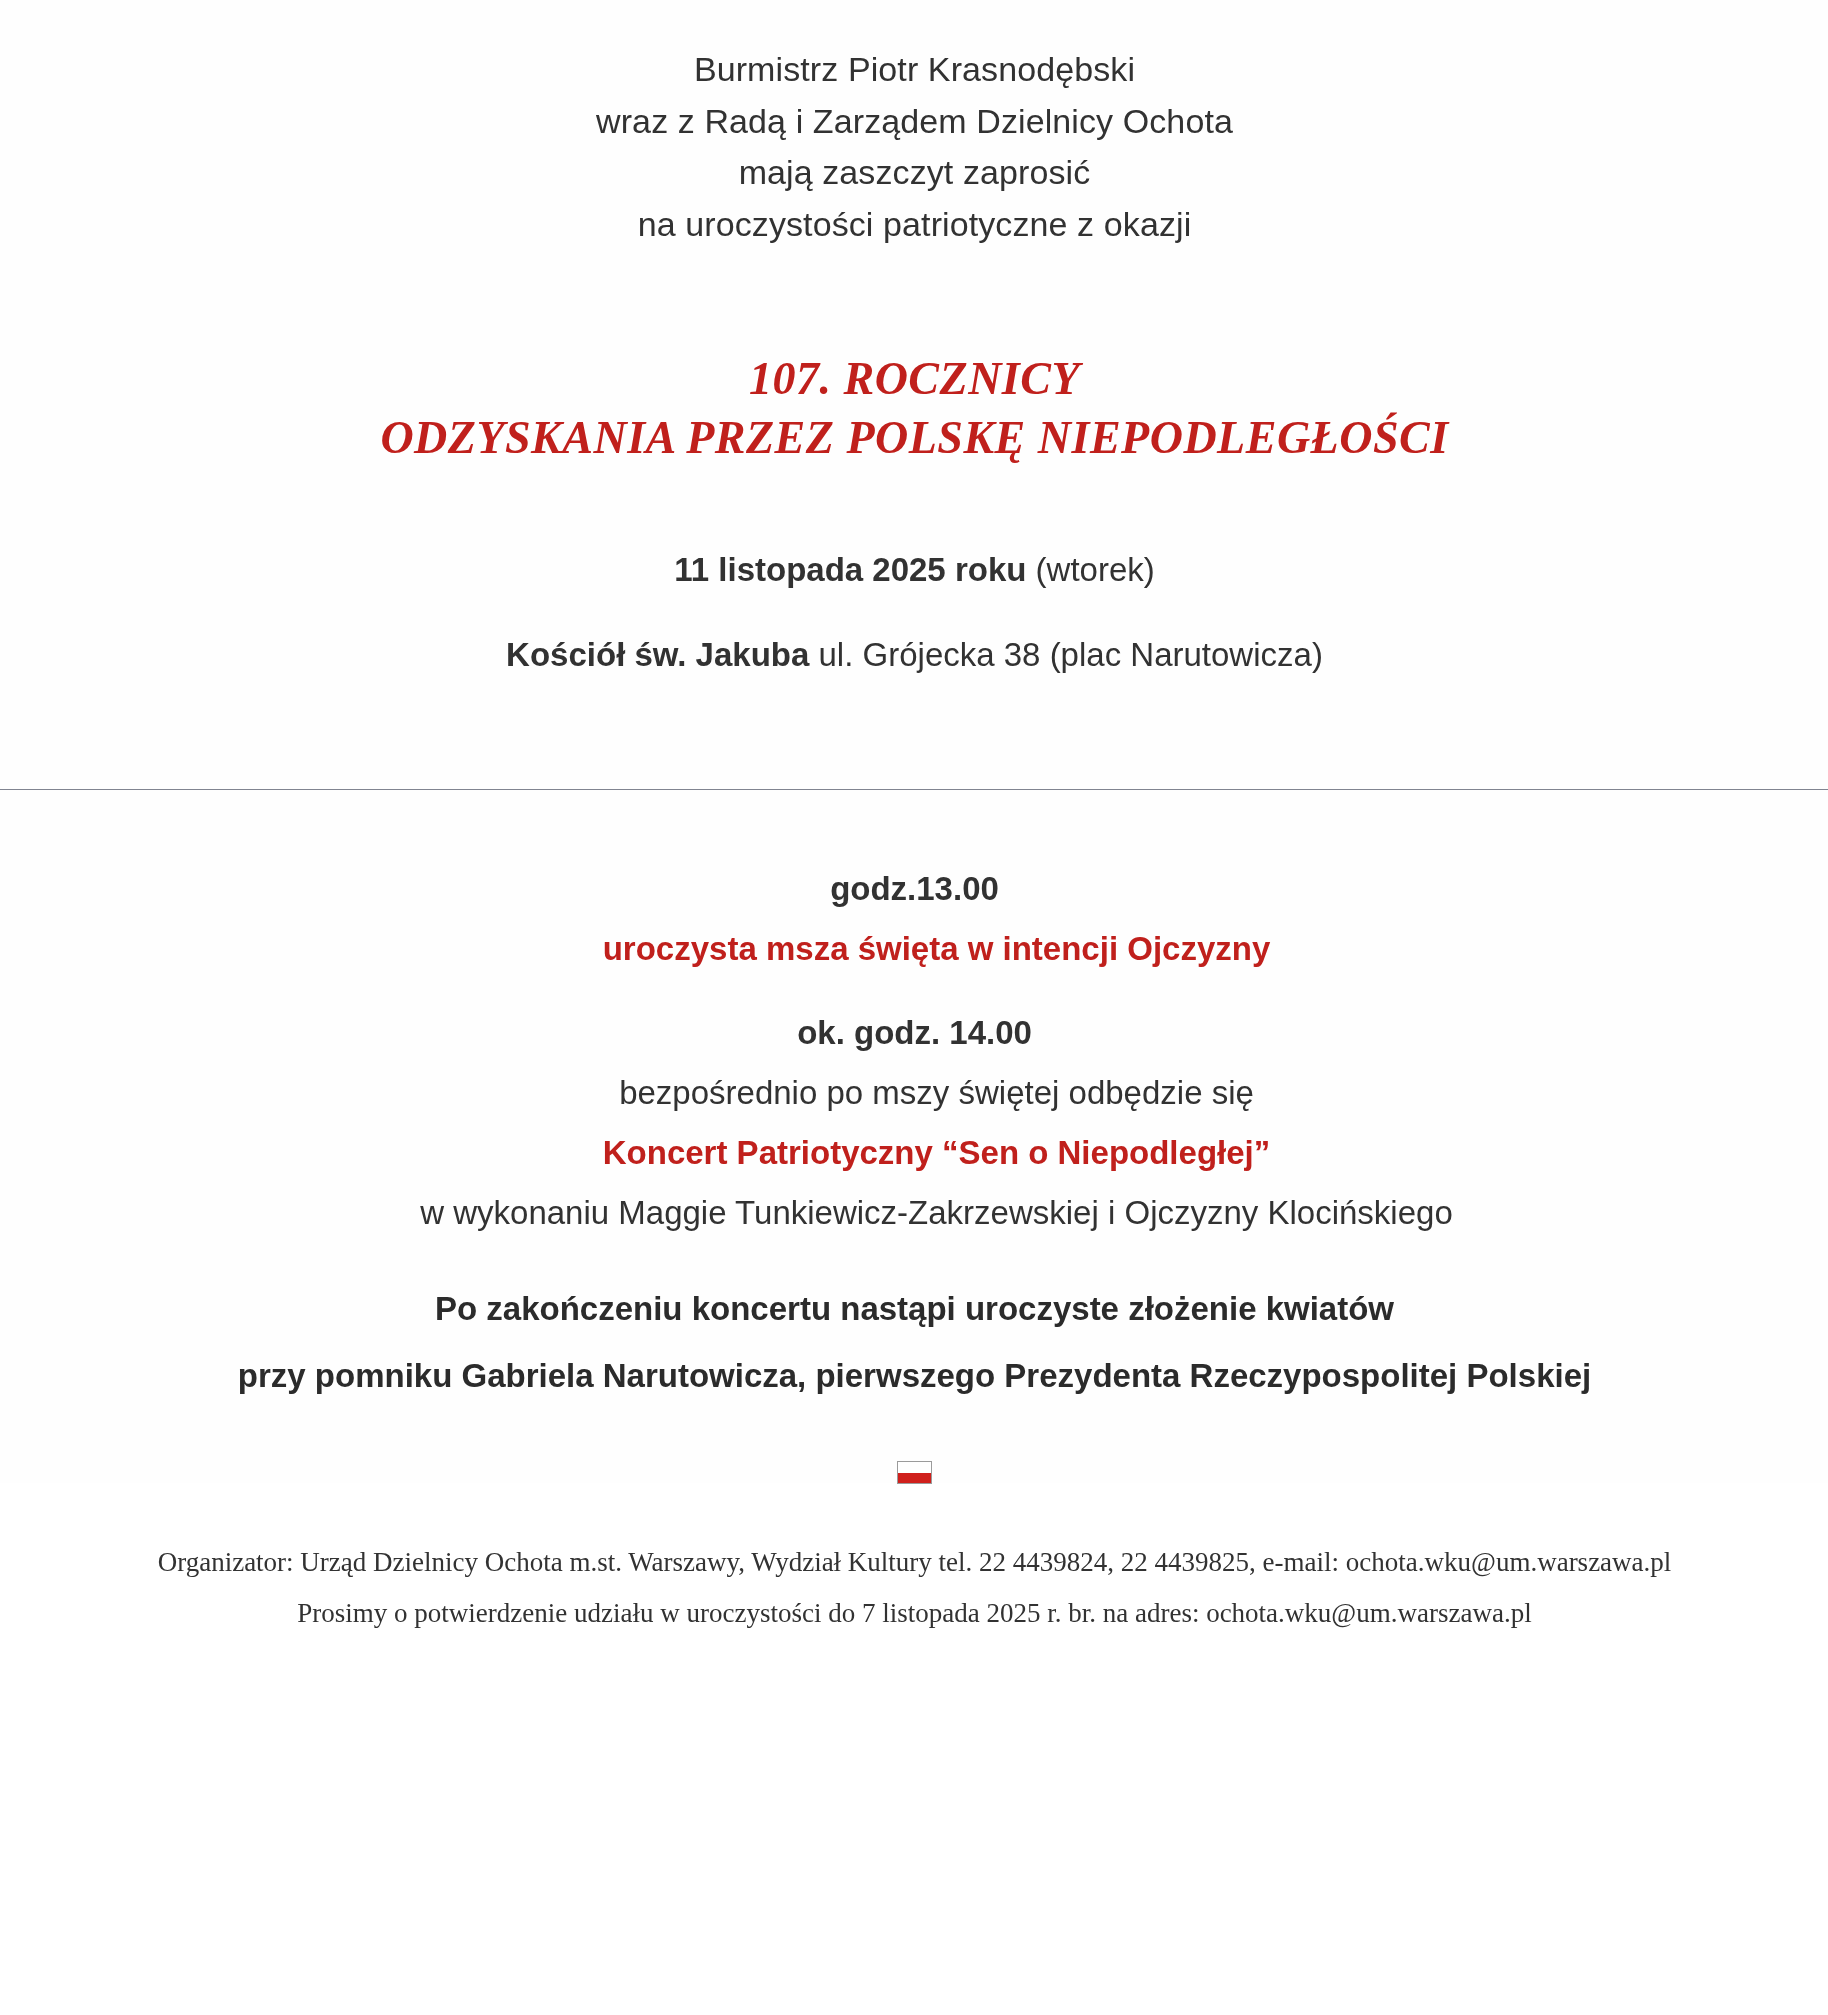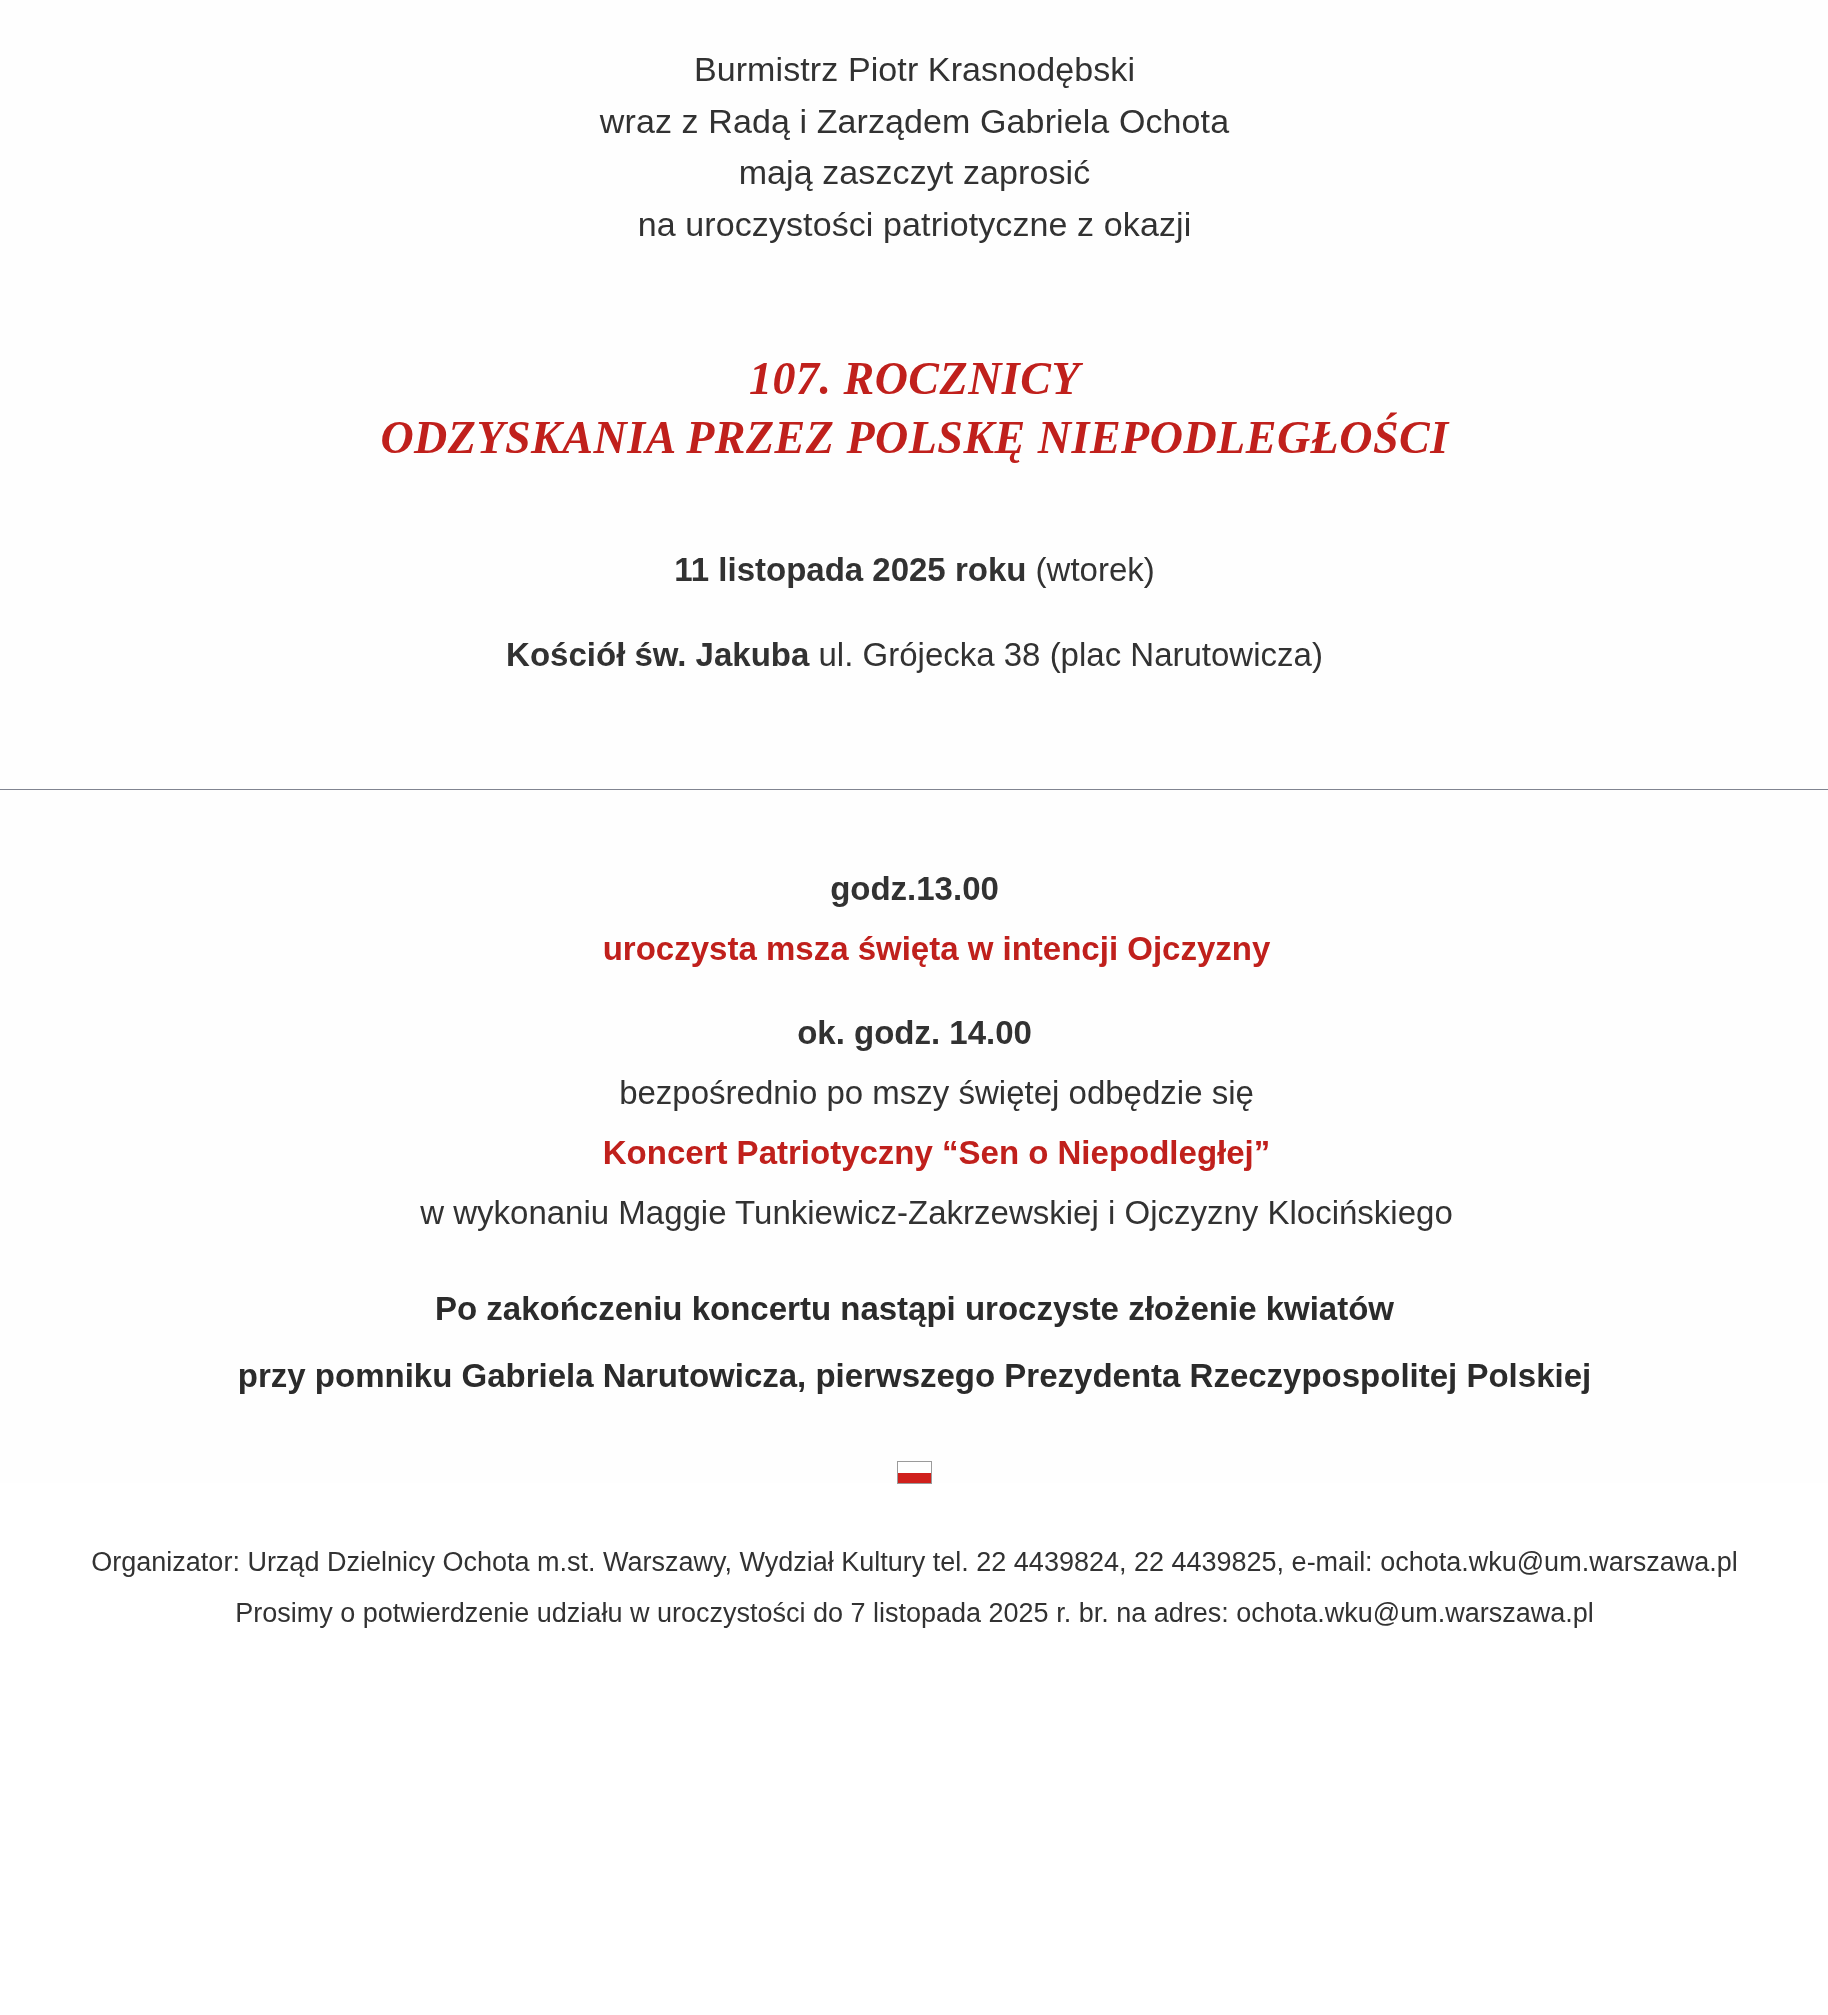--- a/index.html
+++ b/index.html
@@ -127,36 +127,37 @@
     overflow: hidden;
     box-sizing: border-box;
   }
   .flag .white { flex: 1; background: #ffffff; }
   .flag .red   { flex: 1; background: #d0201c; }
 
   
   .footer {
     margin-top: 59px;
     text-align: center;
+    font-family: Liberation Serif, serif;
   }
   .footer .f-row {
     font-size: 27px;
     line-height: 1.45;
     color: #323232;
   }
   .footer .f-row + .f-row { margin-top: 11px; }
 </style>
 </head>
 <body>
 
 <div class="sheet">
 
   <div class="invite-block">
     <div class="invite-line">Burmistrz Piotr Krasnodębski</div>
-    <div class="invite-line">wraz z Radą i Zarządem Gabriela Ochota</div>
+    <div class="invite-line">wraz z Radą i Zarządem Dzielnicy Ochota</div>
     <div class="invite-line">mają zaszczyt zaprosić</div>
     <div class="invite-line">na uroczystości patriotyczne z okazji</div>
   </div>
 
   <div class="headline">
     <div class="headline-1">107. ROCZNICY</div>
     <div class="headline-2">ODZYSKANIA PRZEZ POLSKĘ NIEPODLEGŁOŚCI</div>
   </div>
 
   <div class="when-where">

